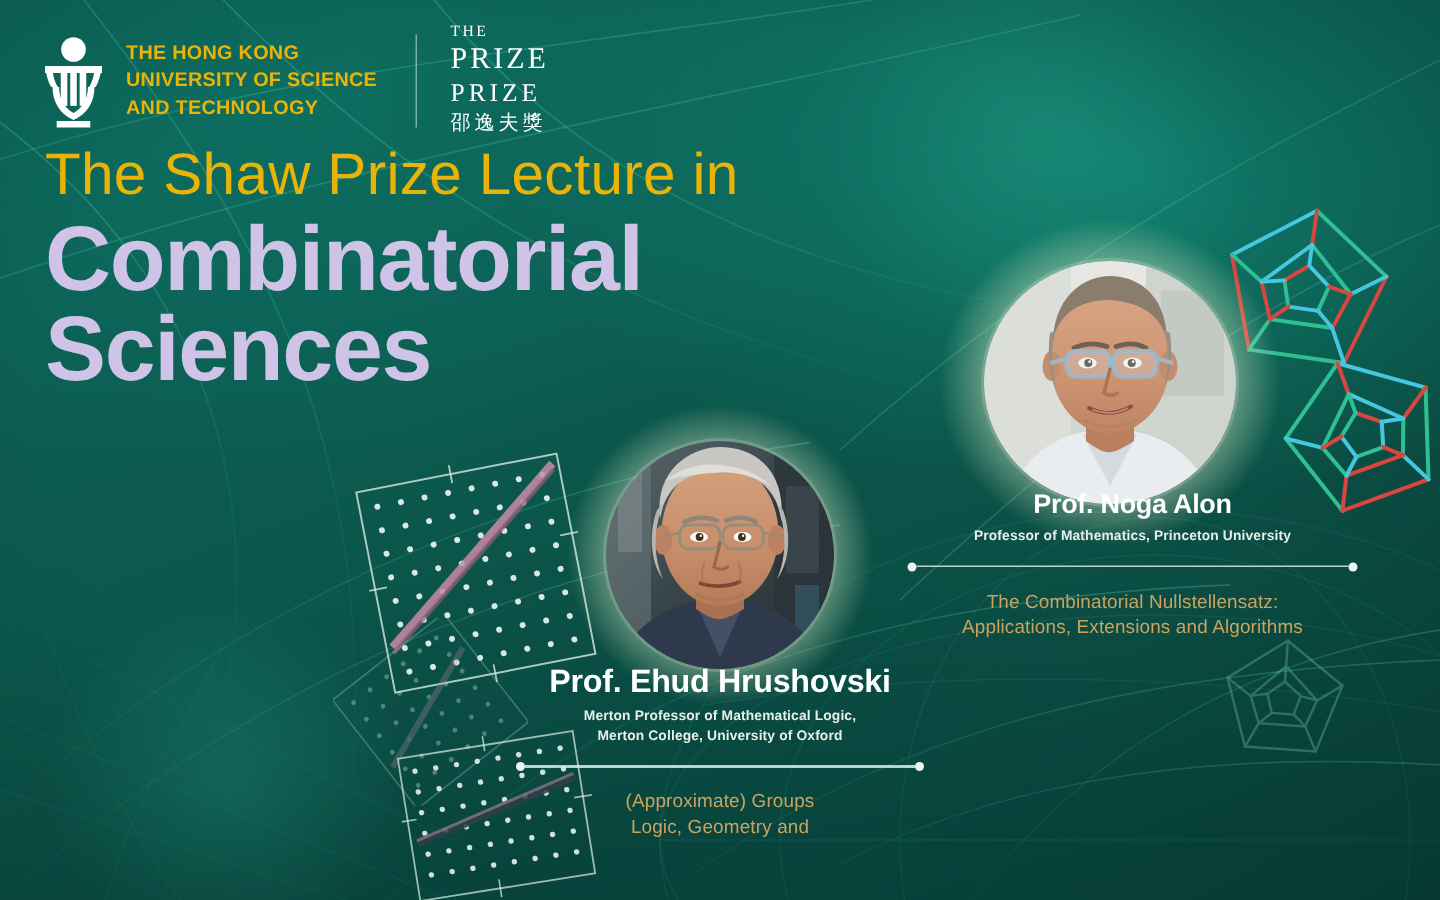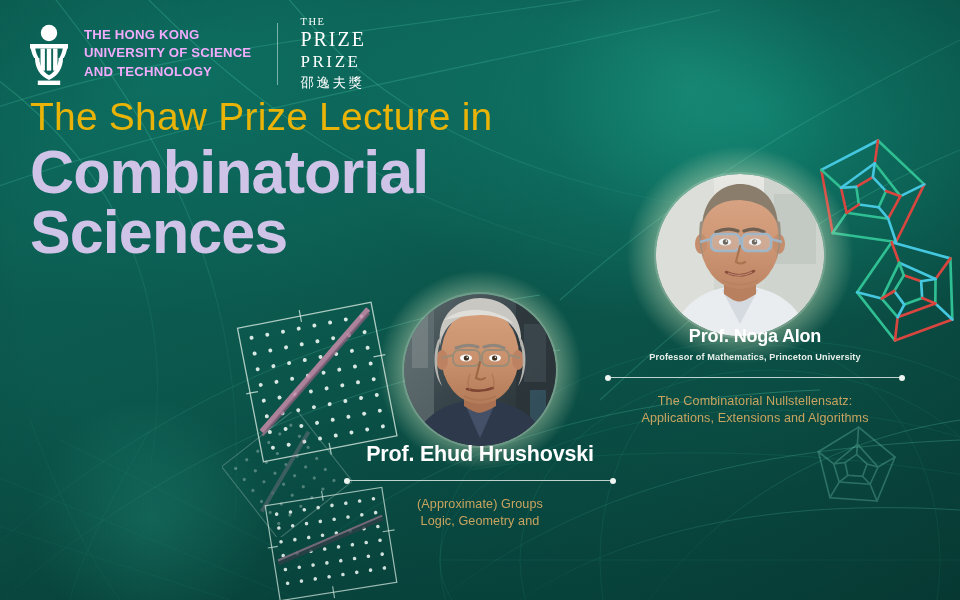--- a/index.html
+++ b/index.html
@@ -40,21 +40,21 @@
     left: 26px;
     top: 16px;
     display: flex;
     align-items: center;
     gap: 0;
     z-index: 6;
   }
   .hkust-logo { display: flex; align-items: center; gap: 12px; }
   .hkust-mark { width: 46px; height: 64px; flex: none; }
   .hkust-text {
-    color: #f0abfc;
+    color: #eab308;
     font-size: 13.2px;
     font-weight: 700;
     line-height: 1.42;
     letter-spacing: 0.2px;
   }
   .hkust-text div { white-space: nowrap; }
   .logo-sep {
     width: 1px;
     height: 62px;
     background: rgba(210,235,228,0.55);
@@ -716,20 +716,24 @@
           <path d="M 66 80 q -4 10, 0 16" stroke="#a5704d" stroke-width="1.4" fill="none" opacity="0.6"></path>
           <path d="M 88 80 q 4 10, 0 16" stroke="#a5704d" stroke-width="1.4" fill="none" opacity="0.6"></path>
           <path d="M 60 102 q 16 8 32 0" stroke="#a5704d" stroke-width="1.5" fill="none" opacity="0.5"></path>
         </g>
       </svg>
     </div>
   </div>
 
   <div class="speaker" id="speaker-hrushovski">
     <div class="sp-name">Prof. Ehud Hrushovski</div>
+    <div class="sp-affil">
+      <div>Merton Professor of Mathematical Logic,</div>
+      <div>Merton College, University of Oxford</div>
+    </div>
     <div class="sp-rule">
       <span class="dot l"></span>
       <span class="bar"></span>
       <span class="dot r"></span>
     </div>
     <div class="sp-topic">
       <div>(Approximate) Groups</div>
       <div>Logic, Geometry and</div>
     </div>
   </div>

